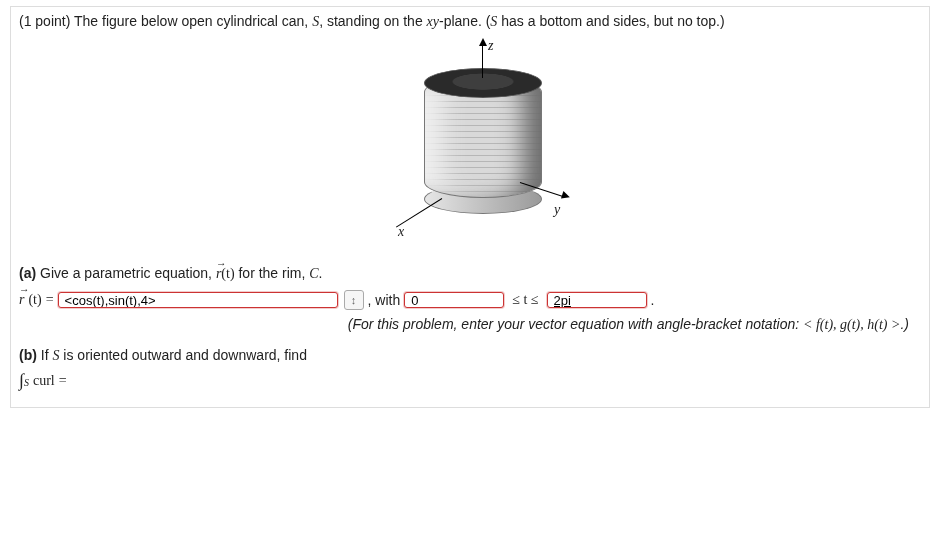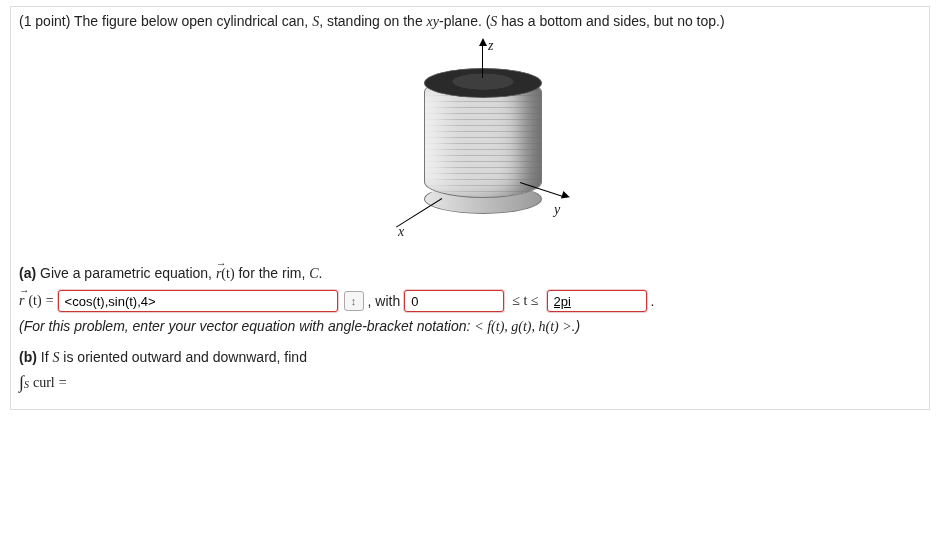--- a/index.html
+++ b/index.html
@@ -36,24 +36,24 @@
     background:radial-gradient(ellipse at 50% 45%,#3e3e3e 0 36%,#2a2a2a 38% 100%);
     border:1px solid #555;
   }
   .can-bottom{
     position:absolute;left:70px;top:146px;width:116px;height:28px;border-radius:50%;
     border:1px solid #777;border-top-color:transparent;
     background:linear-gradient(to right,#e6e6e6,#9a9a9a);
   }
   .caption{margin:6px 0 8px 0;}
   .row{margin:6px 0;display:flex;align-items:center;flex-wrap:wrap;gap:4px;}
-  .hint{font-style:italic;}
+  .hint{font-style:italic;text-align:right;}
   input.answer{
     font-family:inherit;font-size:13px;
-    height:22px;padding:2px 6px;box-sizing:border-box;
+    height:16px;padding:2px 6px;box-sizing:border-box;
     border:1px solid #bbb;border-radius:3px;
     background:#fff;
   }
   input.wrong{border-color:#c33;box-shadow:0 0 0 1px rgba(204,51,51,.25);}
   input.right{border-color:#3a9b3a;box-shadow:0 0 0 1px rgba(58,155,58,.25);}
   .prev-icon{
     display:inline-flex;align-items:center;justify-content:center;
     width:18px;height:18px;border:1px solid #aaa;border-radius:3px;
     background:#f6f6f6;color:#666;font-size:11px;margin-left:2px;
   }

